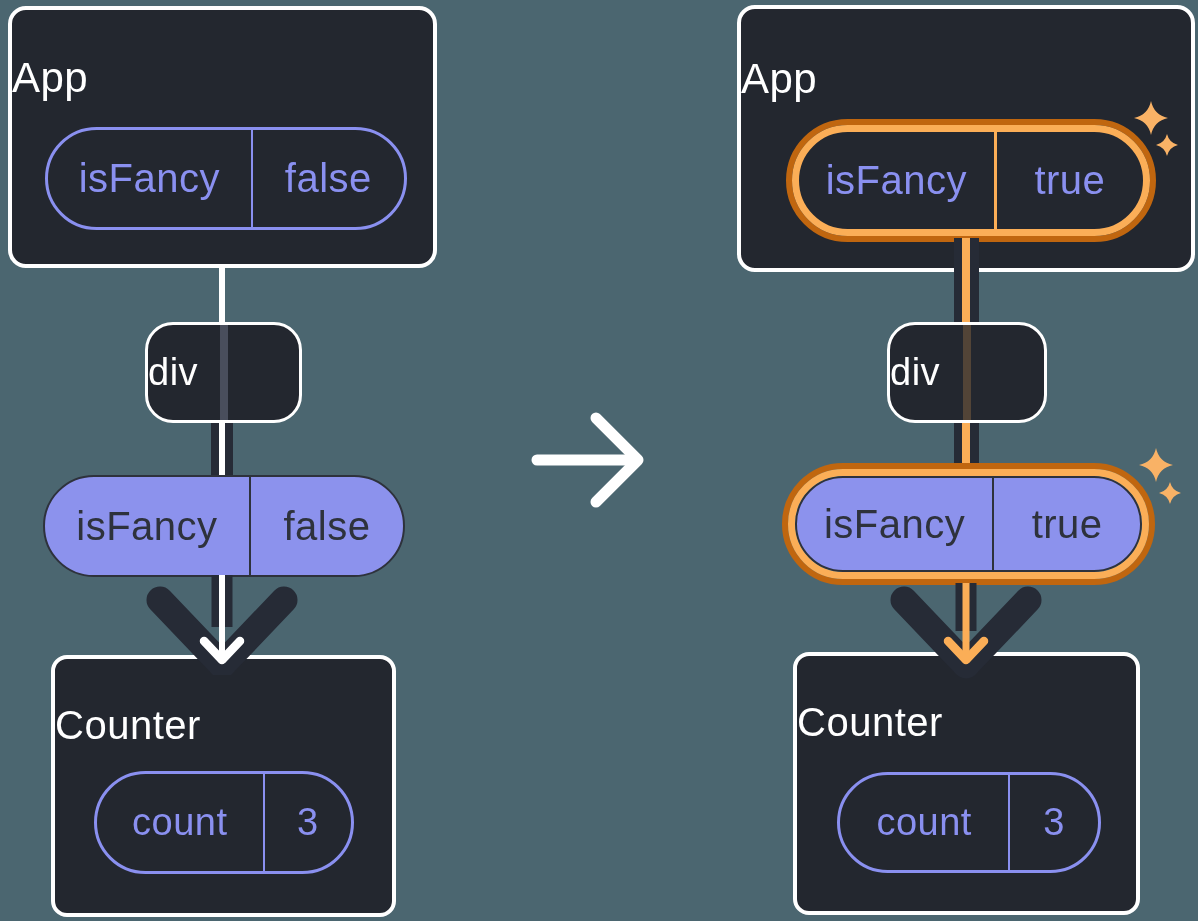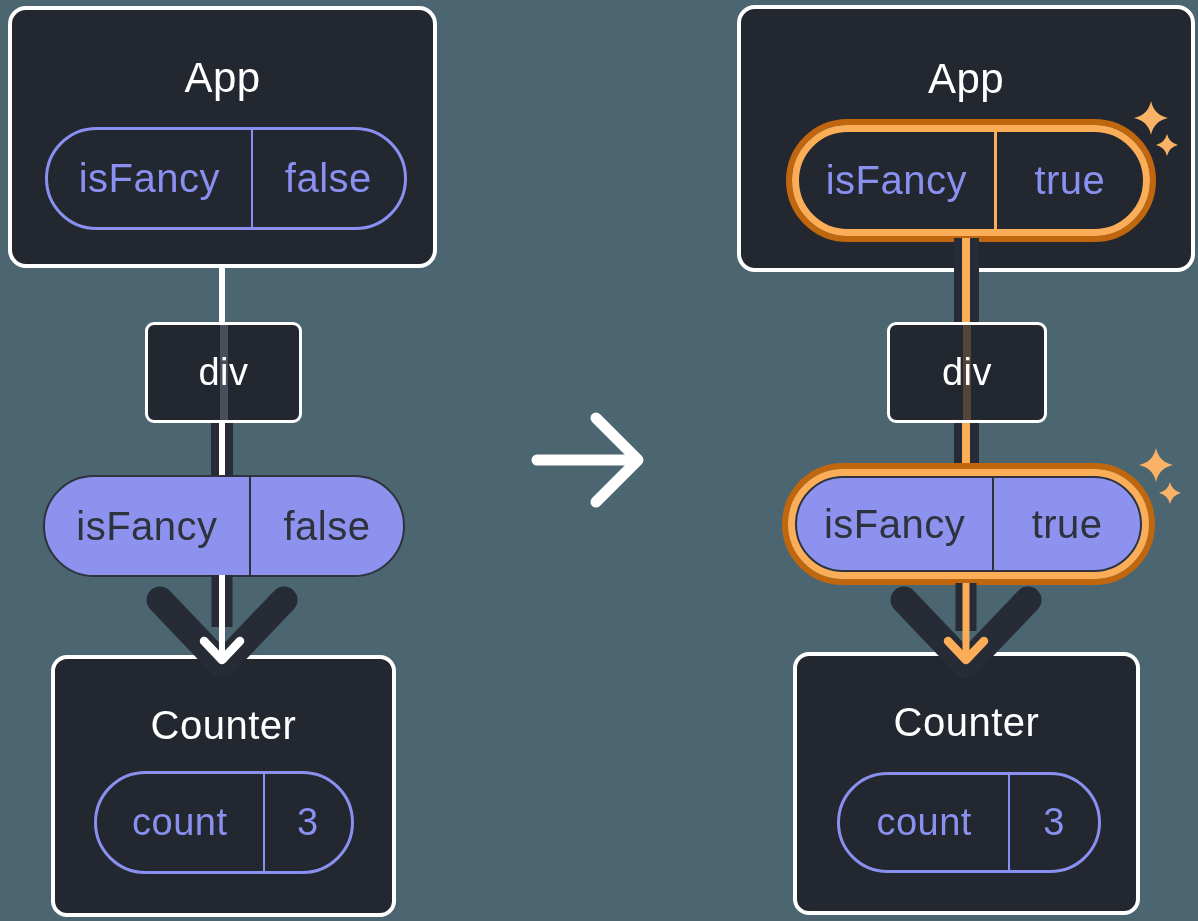--- a/index.html
+++ b/index.html
@@ -6,22 +6,22 @@
     --bg:#4B6670; --box:#23272F; --white:#FFFFFF; --purple:#8A90F0;
     --purple-fill:#8C92ED; --dark-text:#2E323C; --dark-line:#262B36;
     --orange-dark:#C0660F; --orange-light:#FBAE57; --sparkle:#F9B266;
   }
   *{margin:0;padding:0;box-sizing:border-box}
   body{background:#222;font-family:"Liberation Sans","DejaVu Sans",sans-serif;}
   #canvas{position:relative;width:1198px;height:921px;background:var(--bg);overflow:hidden}
 
   .node{position:absolute;background:var(--box);border:4px solid var(--white);
         border-radius:18px;z-index:3}
-  .node--small{border-radius:9px;border-width:3.5px;z-index:5}
-  .node-title{position:absolute;left:0;right:0;text-align:center;color:var(--white);
+  .node--small{border-radius:28px;border-width:3.5px;z-index:5}
+  .node-title{position:absolute;left:0;right:0;color:var(--white);
         font-weight:500;letter-spacing:.5px}
 
   .pill{position:absolute;display:flex;border-radius:999px;overflow:hidden;z-index:5}
   .pill .cell{display:flex;align-items:center;justify-content:center;height:100%;
         font-size:40px;letter-spacing:.5px}
   .cell--name{flex:0 0 57.5%}
   .cell--val{flex:1 1 auto}
   .pill--outline{border:3px solid var(--purple);color:var(--purple)}
   .pill--outline .cell--name{border-right:2.5px solid var(--purple)}
   .pill--fill{background:var(--purple-fill);border:2.5px solid var(--dark-text);color:var(--dark-text)}

